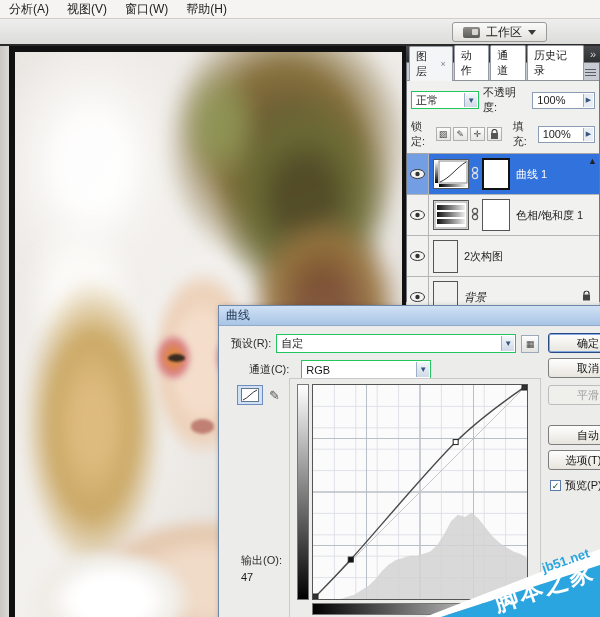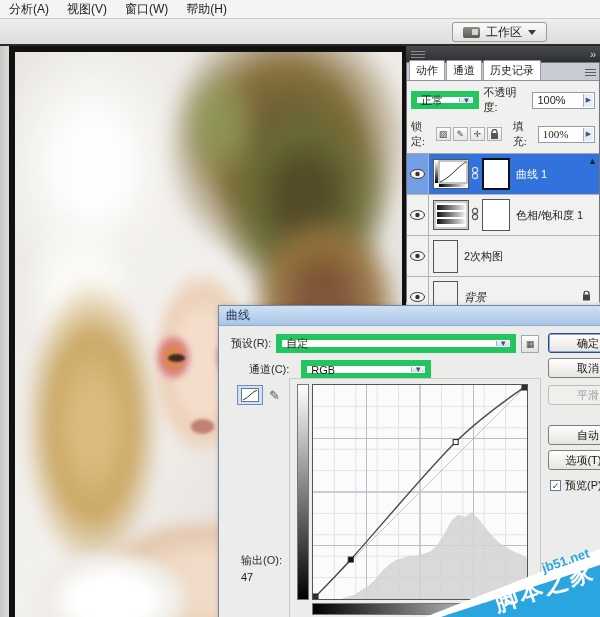--- a/index.html
+++ b/index.html
@@ -40,27 +40,27 @@
   .dockbar { position:absolute; left:406px; top:46px; width:194px; height:16px; background:linear-gradient(#47494c,#2d2f31); z-index:7; display:flex; align-items:center; justify-content:space-between; padding:0 5px;}
   .grip { width:14px; height:7px; background:repeating-linear-gradient(0deg,#8b8d90 0 1px,transparent 1px 3px); }
   .chevrons { color:#cfd1d4; font-size:11px; letter-spacing:-1px; }
   .panel { position:absolute; left:406px; top:62px; width:194px; height:240px; background:#f0f0ef; border:1px solid #72767c; z-index:7; font-size:11px; color:#1d1d1d;}
   .tabs { display:flex; height:18px; background:#c7ccd4; border-bottom:1px solid #8d9299; align-items:flex-end; padding-left:2px; gap:1px;}
   .tab { padding:2px 6px 2px; background:#ffffff; border:1px solid #979ca4; border-bottom:none; border-radius:2px 2px 0 0; font-size:11px; display:flex; gap:3px; align-items:center;}
   .tab.active { background:#f4f5f7; position:relative; top:1px; }
   .tab-x { color:#7e848c; font-size:9px; }
   .panel-menu { margin-left:auto; margin-right:3px; width:11px; height:9px; background:repeating-linear-gradient(0deg,#5a5e64 0 1px,transparent 1px 3px); align-self:center;}
   .row-opts { display:flex; align-items:center; gap:4px; padding:4px 4px 3px; }
-  .select { position:relative; border:6px solid #22c55e; background:#fff; height:18px; display:flex; align-items:center; padding:0 16px 0 4px; }
+  .select { position:relative; border:1px solid #22c55e; background:#fff; height:18px; display:flex; align-items:center; padding:0 16px 0 4px; }
   .select .sel-arrow { position:absolute; right:1px; top:1px; bottom:1px; width:13px; background:linear-gradient(#f4f7fb,#cfd9e8); border-left:1px solid #9fb0c6; display:flex; align-items:center; justify-content:center; font-size:8px; color:#35567e;}
   .mode-select { width:70px; }
   .lbl { color:#2b2b2b; }
   .valbox { position:relative; border:1px solid #8a9db5; background:#fff; height:17px; width:65px; display:flex; align-items:center; padding-left:4px;}
   .valbox .spin { position:absolute; right:1px; top:1px; bottom:1px; width:10px; background:#e8edf4; border-left:1px solid #9fb0c6; display:flex; align-items:center; justify-content:center; font-size:7px; color:#35567e;}
-  .row-lock { display:flex; align-items:center; gap:3px; padding:1px 4px 4px; border-bottom:1px solid #a7a7a7;font-family:Liberation Serif, serif;}
+  .row-lock { display:flex; align-items:center; gap:3px; padding:1px 4px 4px; border-bottom:1px solid #a7a7a7;}
   .lockicons { display:flex; gap:2px; }
   .lk { width:15px; height:14px; border:1px solid #b0b0b0; background:linear-gradient(#fcfcfc,#e6e6e4); display:flex; align-items:center; justify-content:center; font-size:9px; color:#444;}
   .layer-list { position:relative; background:#f4f4f3; }
   .lrow { height:41px; display:flex; align-items:center; border-bottom:1px solid #b5b5b5; background:#f1f1f0; position:relative;}
   .lrow.selected { background:#3272dd; color:#fff; }
   .eye-col { width:22px; align-self:stretch; border-right:1px solid #b5b5b5; display:flex; align-items:center; justify-content:center; background:rgba(240,240,240,.35);}
   .thumb { background:#fff; border:1px solid #555; }
   .adj-thumb { width:36px; height:30px; margin-left:4px; position:relative; }
   .mask-thumb { width:28px; height:32px; margin-left:3px; }
   .mask-thumb.sel { outline:2px solid #111; outline-offset:-2px;}
@@ -145,20 +145,24 @@
   </div>
 </div>
 
 <div class="dockbar">
   <span class="grip"></span>
   <span class="chevrons">»</span>
 </div>
 
 <div class="panel">
   <div class="tabs">
+    <span class="tab active">
+      <span>图层</span>
+      <span class="tab-x">×</span>
+    </span>
     <span class="tab">
         <span>动作</span>
       </span>
     <span class="tab">
         <span>通道</span>
       </span>
     <span class="tab">
         <span>历史记录</span>
       </span>
     <span class="panel-menu"></span>

